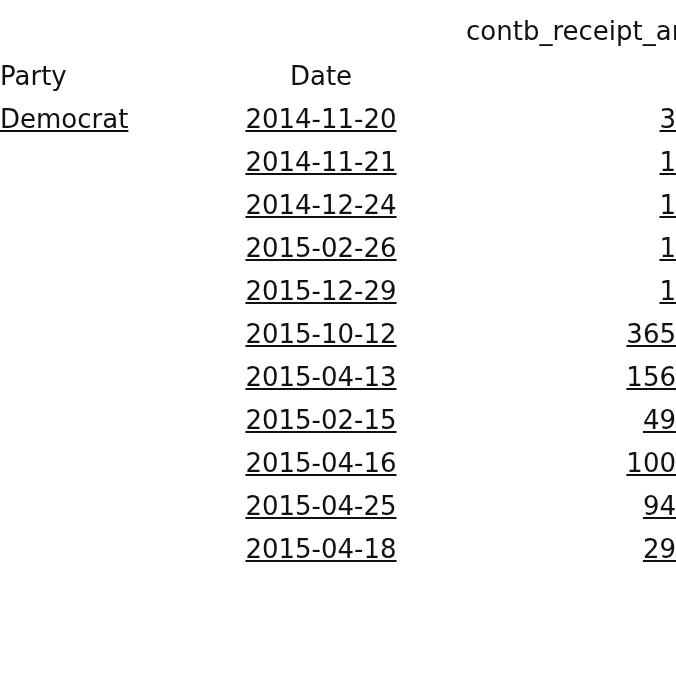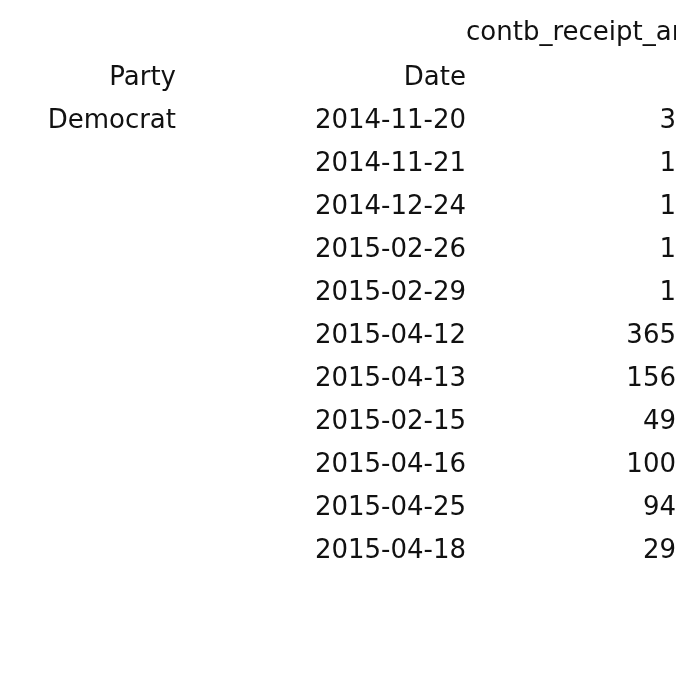--- a/index.html
+++ b/index.html
@@ -44,42 +44,43 @@
     font-family: "DejaVu Sans", sans-serif;
     color: #111111;
   }
   
   col.c-party { width: 176px; }
   col.c-date  { width: 290px; }
   col.c-val   { width: 210px; }
 
   th.col-spacer, td.cell-party, th.idx-party {
     padding-left: 20px;
-    text-align: right;
+    text-align: left;
   }
   th.idx-date, td.cell-date {
     padding-left: 0px;
-    text-align: right;
+    text-align: center;
   }
   th.col-amt, td.cell-val {
     text-align: right;
     padding-right: 26px;
   }
   
   tr.header-cols th {
     height: 46px;
     line-height: 46px;
   }
   tr.index-names th {
     height: 44px;
     line-height: 44px;
   }
   tr.data-row td {
     height: 43px;
     line-height: 43px;
+    text-decoration: underline;
   }
   .spacer-top { height: 8px; }
 </style>
 </head>
 <body style="background: rgb(255, 255, 255); color: rgb(17, 17, 17);">
 
 <div class="df-output">
   <div class="spacer-top"></div>
   <table class="df">
     <colgroup>
@@ -115,26 +116,26 @@
           <td class="cell-date">2014-12-24</td>
           <td class="cell-val">1</td>
         </tr>
         <tr class="data-row">
           <td class="cell-party"></td>
           <td class="cell-date">2015-02-26</td>
           <td class="cell-val">1</td>
         </tr>
         <tr class="data-row">
           <td class="cell-party"></td>
-          <td class="cell-date">2015-02-29</td>
+          <td class="cell-date">2015-12-29</td>
           <td class="cell-val">1</td>
         </tr>
         <tr class="data-row">
           <td class="cell-party"></td>
-          <td class="cell-date">2015-04-12</td>
+          <td class="cell-date">2015-10-12</td>
           <td class="cell-val">365</td>
         </tr>
         <tr class="data-row">
           <td class="cell-party"></td>
           <td class="cell-date">2015-04-13</td>
           <td class="cell-val">156</td>
         </tr>
         <tr class="data-row">
           <td class="cell-party"></td>
           <td class="cell-date">2015-02-15</td>

